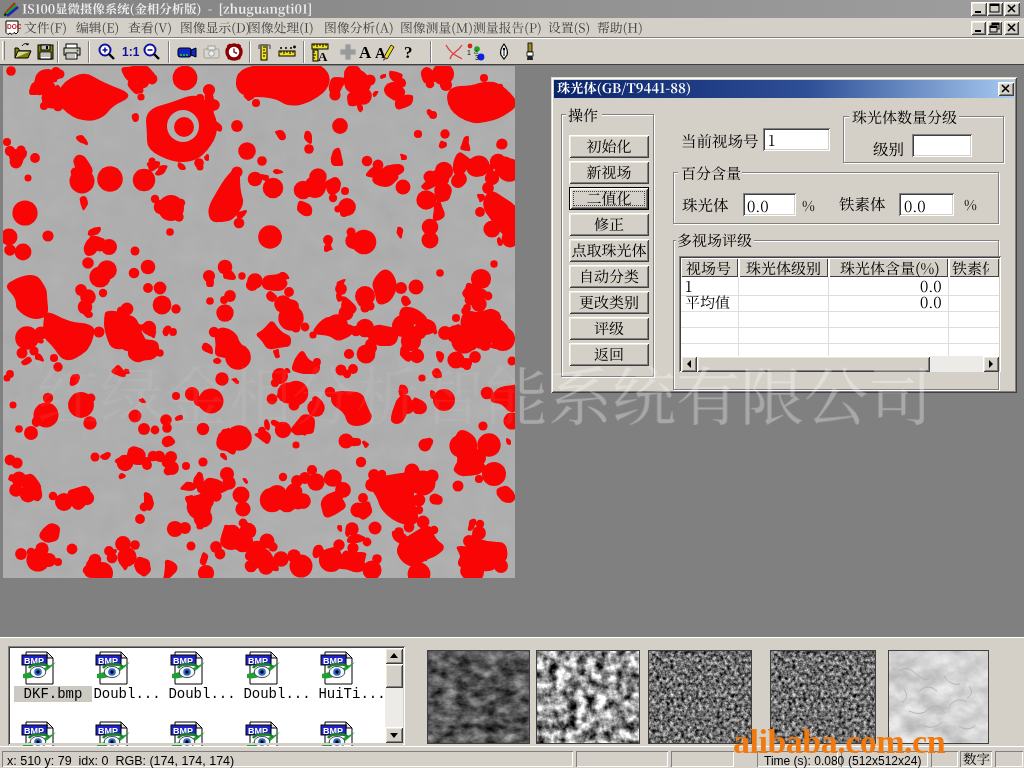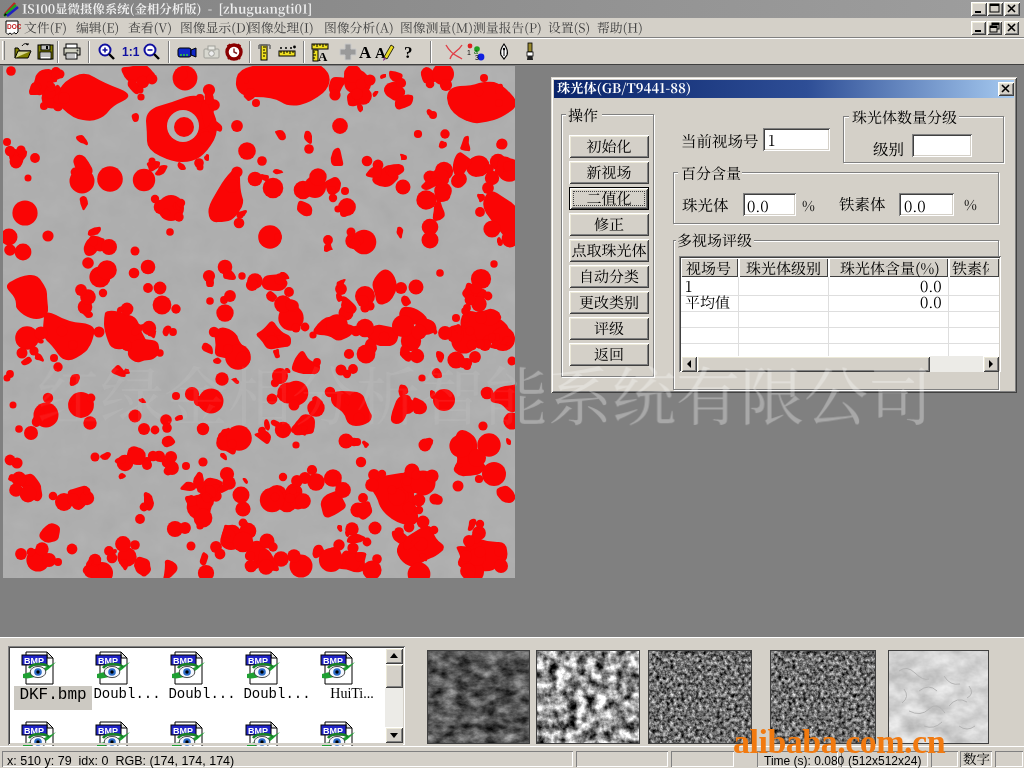--- a/index.html
+++ b/index.html
@@ -897,25 +897,25 @@
   </svg>
 <svg class="abs" style="left:169px;top:651px" width="41" height="34">
     <use href="#bmpicon" width="38" height="34"></use>
   </svg>
 <svg class="abs" style="left:244px;top:651px" width="41" height="34">
     <use href="#bmpicon" width="38" height="34"></use>
   </svg>
 <svg class="abs" style="left:319px;top:651px" width="41" height="34">
     <use href="#bmpicon" width="38" height="34"></use>
   </svg>
-<div class="abs" style="left:14px;top:686px;width:78px;height:24px;background:#ccc9c2;font-family:'Liberation Mono',monospace;font-size:16px;color:#000;text-align:center;white-space:nowrap">DKF.bmp</div>
+<div class="abs" style="left:14px;top:686px;width:78px;height:16px;background:#ccc9c2;font-family:'Liberation Mono',monospace;font-size:14px;color:#000;text-align:center;white-space:nowrap">DKF.bmp</div>
 <div class="abs" style="left:88px;top:686px;width:78px;height:16px;font-family:'Liberation Mono',monospace;font-size:14px;color:#000;text-align:center;white-space:nowrap">Doubl...</div>
 <div class="abs" style="left:163px;top:686px;width:78px;height:16px;font-family:'Liberation Mono',monospace;font-size:14px;color:#000;text-align:center;white-space:nowrap">Doubl...</div>
 <div class="abs" style="left:238px;top:686px;width:78px;height:16px;font-family:'Liberation Mono',monospace;font-size:14px;color:#000;text-align:center;white-space:nowrap">Doubl...</div>
-<div class="abs" style="left:313px;top:686px;width:78px;height:16px;font-family:Liberation Serif, serif;font-size:14px;color:#000;text-align:center;white-space:nowrap">HuiTi...</div>
+<div class="abs" style="left:313px;top:686px;width:78px;height:16px;font-family:Liberation Mono, monospace;font-size:14px;color:#000;text-align:center;white-space:nowrap">HuiTi...</div>
 <svg class="abs" style="left:20px;top:721px" width="41" height="34">
     <use href="#bmpicon" width="38" height="34"></use>
   </svg>
 <svg class="abs" style="left:94px;top:721px" width="41" height="34">
     <use href="#bmpicon" width="38" height="34"></use>
   </svg>
 <svg class="abs" style="left:169px;top:721px" width="41" height="34">
     <use href="#bmpicon" width="38" height="34"></use>
   </svg>
 <svg class="abs" style="left:244px;top:721px" width="41" height="34">

